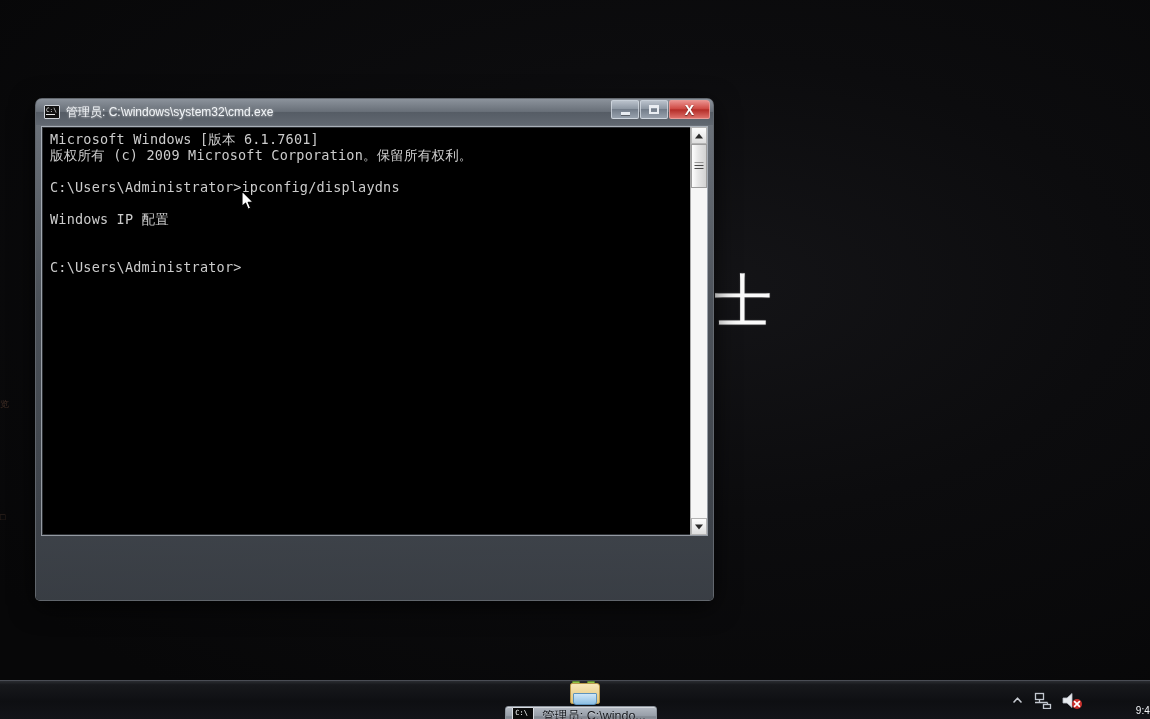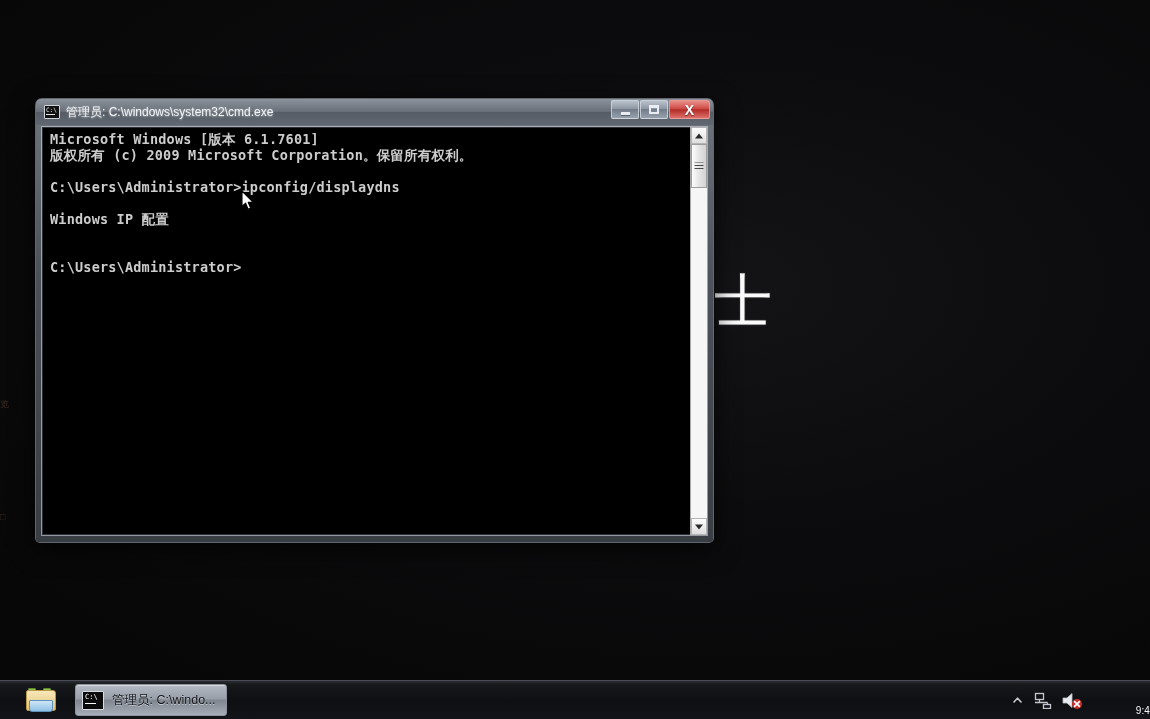--- a/index.html
+++ b/index.html
@@ -24,21 +24,21 @@
   }
   #wm-char {
     position:absolute; left:714px; top:272px;
     font-family:"DejaVu Sans", sans-serif;
     font-size:58px; line-height:58px; color:#fbfbfb; font-weight:400;
     letter-spacing:0; text-shadow:0 0 2px rgba(255,255,255,.25);
   }
 
   
   #cmd-window {
-    position:absolute; left:36px; top:99px; width:677px; height:443px;
+    position:absolute; left:36px; top:99px; width:677px; height:501px;
     border-radius:6px 6px 4px 4px;
     background:linear-gradient(180deg, rgba(126,133,142,.88) 0%, rgba(92,99,108,.8) 40%, rgba(70,76,84,.78) 100%);
     box-shadow:0 0 0 1px rgba(190,200,212,.5), 0 6px 26px rgba(0,0,0,.75);
     padding:0;
   }
   #titlebar {
     position:relative; height:26px; width:100%;
     border-radius:5px 5px 0 0;
     background:linear-gradient(180deg, rgba(142,149,158,.92) 0%, rgba(104,111,120,.9) 48%, rgba(83,90,99,.9) 52%, rgba(96,103,112,.9) 100%);
     display:flex; align-items:center;
@@ -91,21 +91,21 @@
     box-shadow:inset 0 0 0 1px #2c2f33, 0 0 0 1px rgba(220,228,236,.55);
     display:flex;
   }
   #console-text {
     flex:1; padding:4px 0 0 8px;
     font-family:"DejaVu Sans Mono", monospace;
     font-size:13.5px; line-height:16px; color:#ccc;
     white-space:pre; overflow:hidden;
     letter-spacing:.2px;
   }
-  #console-text .ln { height:16px;font-weight:bold; }
+  #console-text .ln { height:16px; }
   #console-text .blank { height:16px; }
 
   
   #scrollbar {
     width:17px; flex:none; background:#f0f0f0;
     border-left:1px solid #a9a9a9; display:flex; flex-direction:column;
   }
   .sb-arrow {
     height:17px; flex:none; position:relative;
     background:linear-gradient(180deg,#fdfdfd,#dedede);
@@ -144,21 +144,21 @@
       -1.6px 1.6px 0 #0b0b0d, 1.6px 1.6px 0 #0b0b0d,
       0 0 9px rgba(0,0,0,.95);
     white-space:nowrap;
   }
 
   
   #taskbar {
     position:absolute; left:0; top:680px; width:1150px; height:39px;
     background:linear-gradient(180deg,#2a2c31 0%, #17181c 10%, #0e0f12 55%, #131419 100%);
     border-top:1px solid #4a4d55;
-    display:flex; align-items:center;
+    display:flex; align-items:center;flex-direction:column;
   }
   #tb-explorer {
     width:44px; height:38px; margin-left:19px;
     display:flex; align-items:center; justify-content:center; cursor:default;
   }
   .folder-ico { position:relative; width:30px; height:25px; }
   .folder-ico .back {
     position:absolute; left:0; top:2px; width:30px; height:21px;
     background:linear-gradient(180deg,#f7e7b9,#e2c478);
     border:1px solid #b9984a; border-radius:2px 3px 2px 2px;

